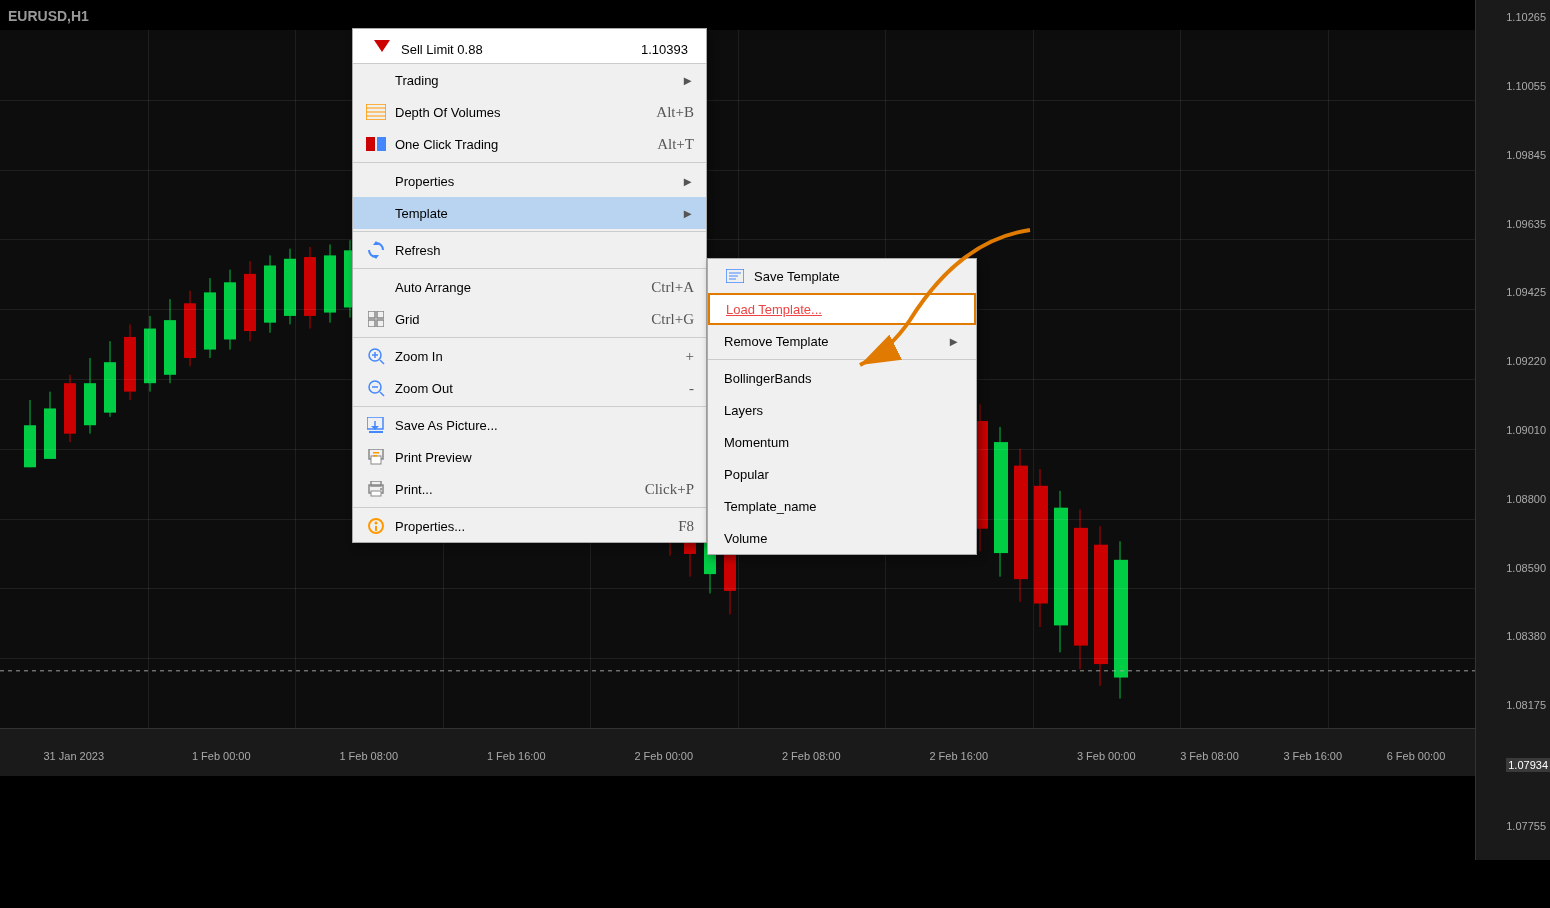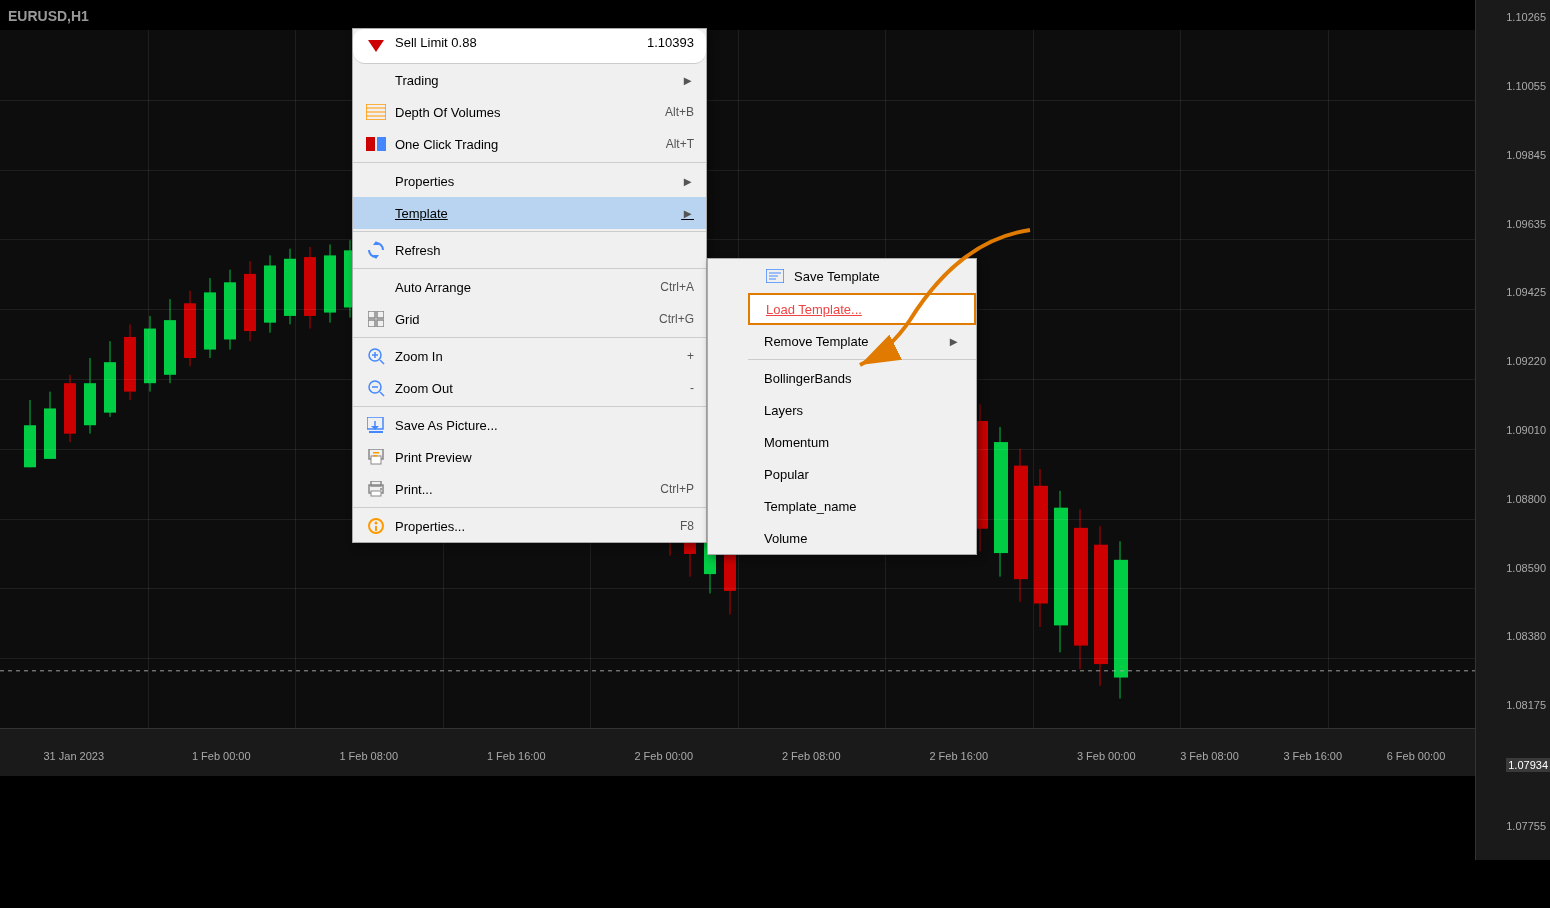--- a/index.html
+++ b/index.html
@@ -104,65 +104,64 @@
       cursor: pointer;
       font-size: 13px;
       color: #000;
       position: relative;
       min-height: 32px;
     }
 
     .menu-item.highlighted {
       background: #b8d4f0;
       color: #000;
-      text-decoration: underline;
     }
 
     .menu-item .icon {
       width: 22px;
       height: 22px;
       margin-right: 8px;
       flex-shrink: 0;
       display: flex;
       align-items: center;
       justify-content: center;
     }
 
     .menu-item .label {
       flex: 1;
     }
 
     .menu-item .shortcut {
       color: #555;
-      font-size: 12px;
+      font-size: 15px;
       margin-left: auto;
       padding-left: 20px;
+      font-family: Liberation Serif, serif;
     }
 
     .menu-item .arrow {
       margin-left: 8px;
       color: #555;
     }
 
     .menu-divider {
       height: 1px;
       background: #ccc;
       margin: 2px 0;
     }
 
     
     .sell-limit-item {
       background: #fff;
       border-bottom: 1px solid #ccc;
       display: flex;
-      align-items: flex-start;
-      padding: 6px 12px;
+      align-items: flex-end;
+      padding: 6px 18px;
       font-size: 13px;
       color: #000;
-      border-radius: 12px;
     }
 
     .sell-limit-item .sl-icon {
       width: 22px;
       height: 22px;
       margin-right: 8px;
       display: flex;
       align-items: center;
       justify-content: center;
     }
@@ -173,21 +172,20 @@
     
     #submenu-template {
       position: absolute;
       top: 258px;
       left: 707px;
       width: 270px;
       background: #f0f0f0;
       border: 1px solid #aaa;
       box-shadow: 3px 3px 8px rgba(0,0,0,0.4);
       z-index: 101;
-      padding-left: 40px;
     }
 
     .submenu-item {
       display: flex;
       align-items: center;
       padding: 6px 16px;
       cursor: pointer;
       font-size: 13px;
       color: #000;
       min-height: 32px;
@@ -603,21 +601,21 @@
   <div class="menu-item">
     <div class="icon">
       <svg width="18" height="16" viewBox="0 0 18 16">
         <rect x="2" y="4" width="14" height="8" fill="none" stroke="#888" stroke-width="1.5"></rect>
         <rect x="4" y="0" width="10" height="5" fill="none" stroke="#888" stroke-width="1.5"></rect>
         <rect x="4" y="10" width="10" height="5" fill="#fff" stroke="#888" stroke-width="1"></rect>
         <circle cx="14" cy="8" r="1" fill="#888"></circle>
       </svg>
     </div>
     <span class="label">Print...</span>
-    <span class="shortcut">Ctrl+P</span>
+    <span class="shortcut">Click+P</span>
   </div>
 
   <div class="menu-divider"></div>
 
   <div class="menu-item">
     <div class="icon">
       <svg width="18" height="18" viewBox="0 0 18 18">
         <circle cx="9" cy="9" r="7" fill="none" stroke="#f90" stroke-width="2"></circle>
         <circle cx="9" cy="6" r="1.5" fill="#f90"></circle>
         <line x1="9" y1="9" x2="9" y2="14" stroke="#f90" stroke-width="2"></line>

